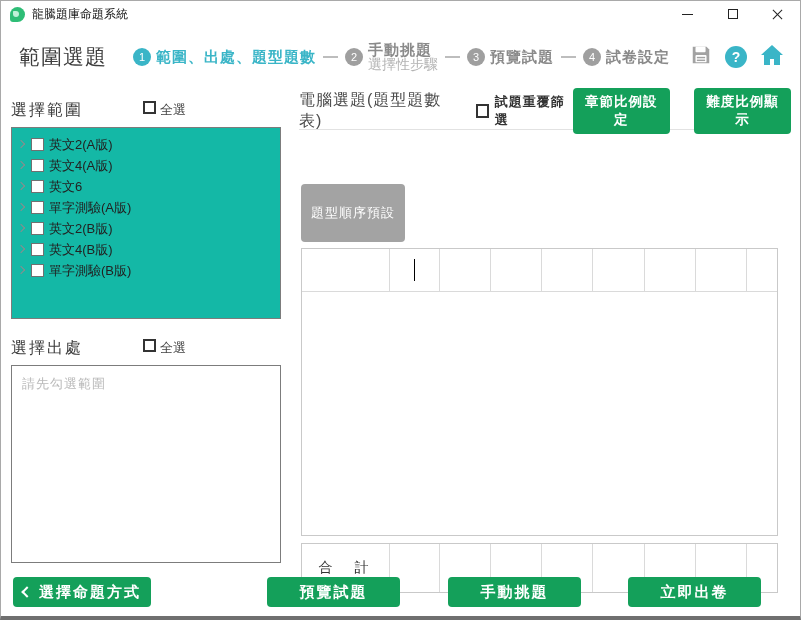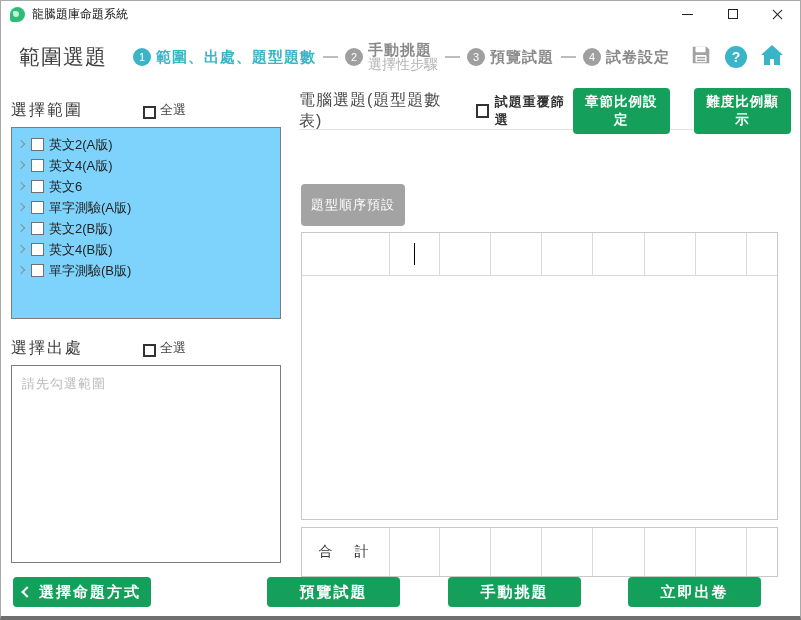--- a/index.html
+++ b/index.html
@@ -34,43 +34,43 @@
   .step.active .step-label{ color:#3ab5c7; }
   .step-dash{ width:15px; height:0; border-top:2px solid #bdbdbd; margin:0 7px; }
   .header-icons{ margin-left:auto; margin-right:16px; display:flex; align-items:center; gap:13px; }
   .icon-save{ width:22px; height:22px; }
   .icon-help{ width:22px; height:22px; border-radius:50%; background:#3ab5c7; color:#fff; font-size:14px; font-weight:bold; display:flex; align-items:center; justify-content:center; }
   .icon-home{ width:24px; height:22px; }
   
   .left{ position:absolute; left:10px; top:96px; width:214px; }
   .sec-head{ display:flex; align-items:center; height:26px; }
   .sec-title{ font-size:16px; color:#3d3d3d; letter-spacing:2px; width:132px; }
-  .selall{ display:flex; align-items:flex-end; gap:4px; }
+  .selall{ display:flex; align-items:flex-start; gap:4px; }
   .selall .cb{ width:13px; height:13px; border:2px solid #333; background:#fff; }
   .selall-label{ font-size:13px; color:#444; }
-  .tree-box{ margin-top:4px; width:270px; height:192px; border:1px solid #7c7c7c; background:#7dd3fc; padding:6px 4px; overflow:hidden; }
+  .tree-box{ margin-top:4px; width:270px; height:192px; border:1px solid #7c7c7c; background:#14b8a6; padding:6px 4px; overflow:hidden; }
   .tree-item{ display:flex; align-items:center; height:21px; gap:5px; }
   .tw{ width:10px; height:10px; flex:0 0 10px; position:relative; }
   .tw::before{ content:""; position:absolute; left:2px; top:1px; width:5px; height:5px; border-right:1.5px solid #8d8d8d; border-top:1.5px solid #8d8d8d; transform:rotate(45deg); }
   .tree-cb{ width:13px; height:13px; border:1px solid #707070; background:#fff; flex:0 0 13px; }
   .tree-label{ font-size:13px; color:#222; }
   .source-head{ margin-top:16px; }
   .source-box{ margin-top:4px; width:270px; height:198px; border:1px solid #7c7c7c; background:#fff; padding:8px 10px; }
   .placeholder{ font-size:13px; color:#b9b9b9; letter-spacing:1px; }
   
   .main{ position:absolute; left:298px; top:96px; width:492px; }
   .main-head{ display:flex; align-items:center; height:28px; }
   .main-title{ font-size:16px; color:#4a4a4a; letter-spacing:1px; }
   .dup{ display:flex; align-items:center; gap:6px; margin-left:22px; }
   .dup .cb{ width:14px; height:14px; border:2px solid #333; background:#fff; }
   .dup-label{ font-size:13px; color:#333; font-weight:bold; letter-spacing:1px; }
   .head-btns{ margin-left:auto; display:flex; gap:24px; }
   .btn-green-sm{ background:#14a05a; color:#fff; border:none; border-radius:4px; font-size:13.5px; font-weight:bold; padding:5px 9px; letter-spacing:1px; font-family:inherit; }
   .main-rule{ border:none; border-top:1px solid #e2e2e2; margin-top:4px; }
-  .chip{ display:inline-block; margin-top:54px; margin-left:2px; background:#a3a3a3; color:#fff; font-size:13px; letter-spacing:1px; padding:12px 10px; border-radius:4px; }
+  .chip{ display:inline-block; margin-top:54px; margin-left:2px; background:#a3a3a3; color:#fff; font-size:13px; letter-spacing:1px; padding:20px 10px; border-radius:4px; }
   
   .qtable{ margin-top:6px; margin-left:2px; width:477px; height:288px; border:1px solid #c9c9c9; background:#fff; }
   .trow{ display:flex; }
   .trow.hdr{ height:39px; }
   .trow.datarow{ height:43px; }
   .tcell{ border-right:1px solid #dadada; border-bottom:1px solid #dadada; display:flex; align-items:center; justify-content:center; font-size:13px; color:#333; overflow:hidden; white-space:nowrap; }
   .tcell:last-child{ border-right:none; }
   .c0{width:88px;} .c1{width:50px;} .c2{width:51px;} .c3{width:51px;} .c4{width:51px;}
   .c5{width:52px;} .c6{width:51px;} .c7{width:51px;} .c8{width:30px; flex:1;}
   .cursor{ width:1.5px; height:22px; background:#000; }

